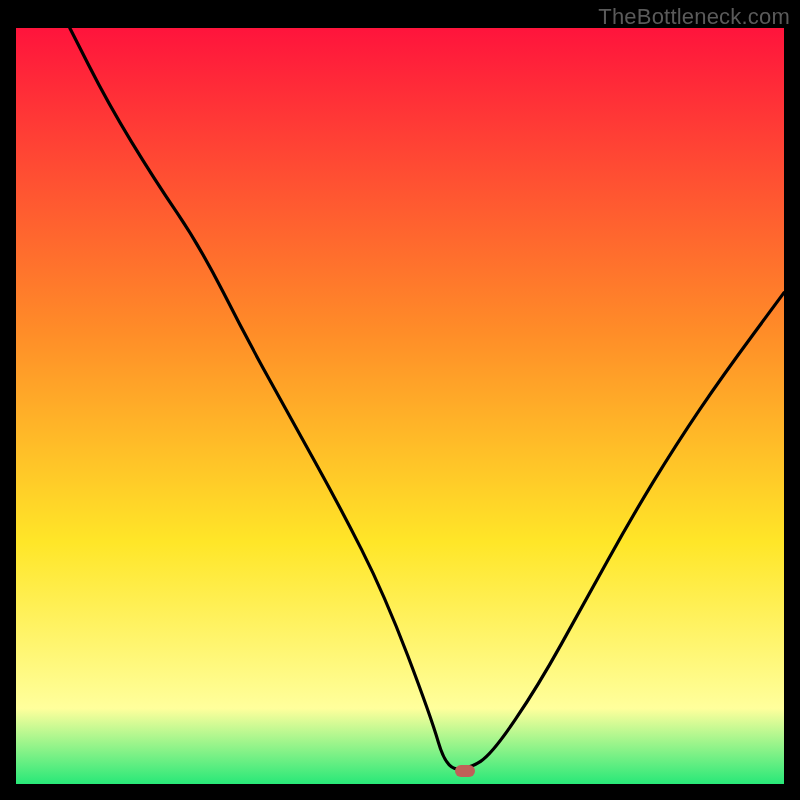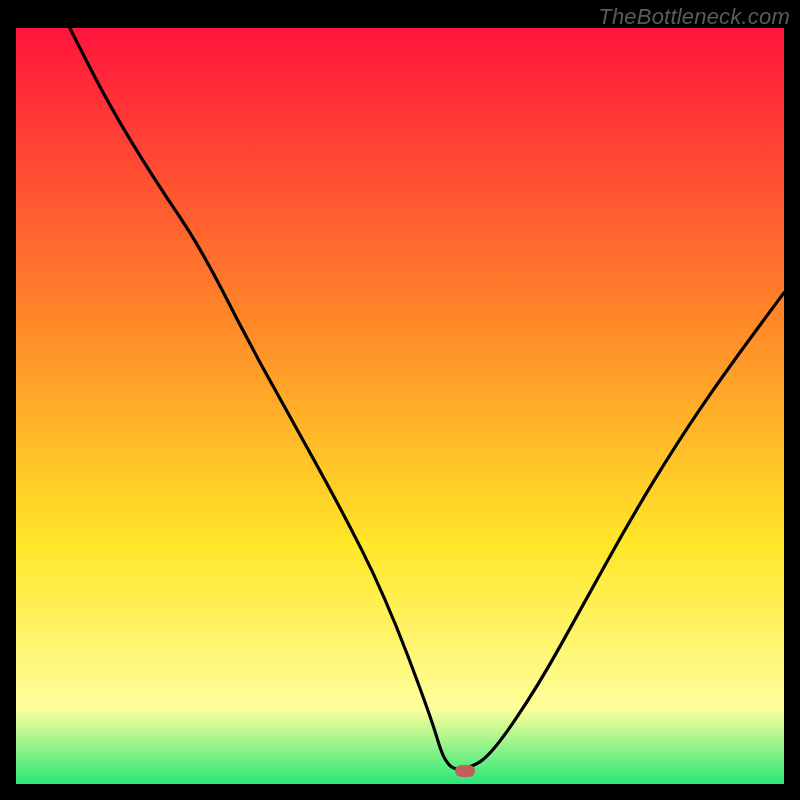--- a/index.html
+++ b/index.html
@@ -19,21 +19,20 @@
   }
   .watermark {
     position: absolute;
     top: 4px;
     right: 10px;
     color: #5a5a5a;
     font-size: 22px;
     font-weight: 500;
     letter-spacing: 0.2px;
     z-index: 5;
-    font-style: italic;
   }
   .plot {
     position: absolute;
     left: 16px;
     top: 28px;
     width: 768px;
     height: 756px;
     overflow: hidden;
   }
   .plot svg {

